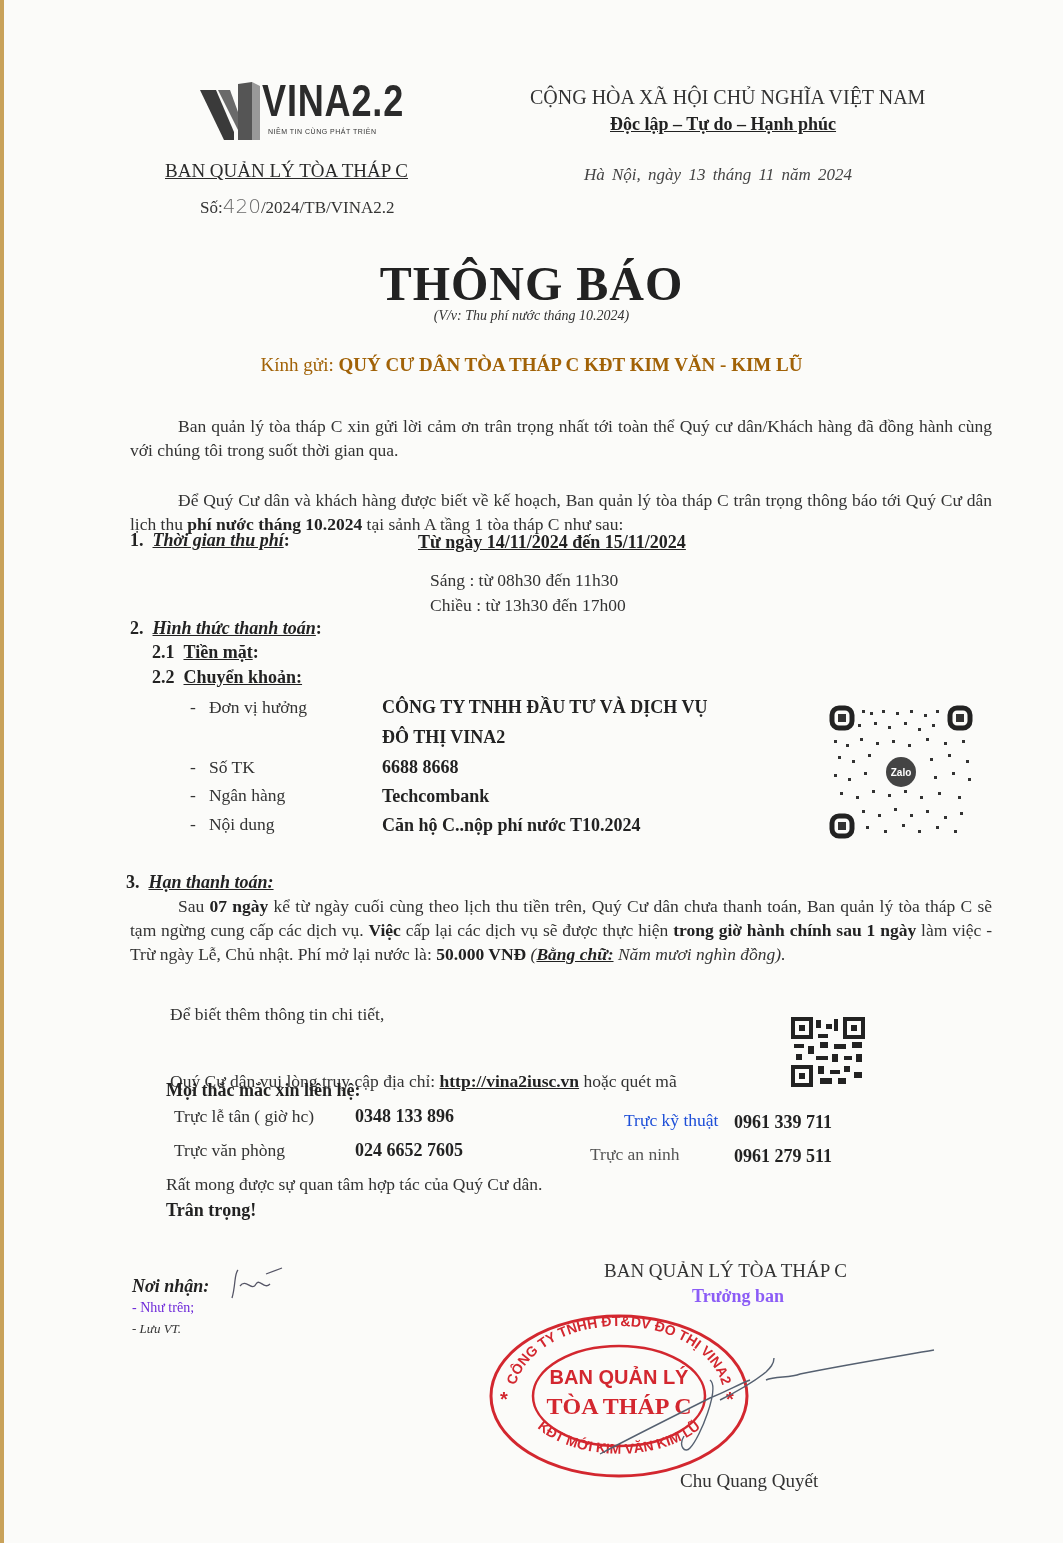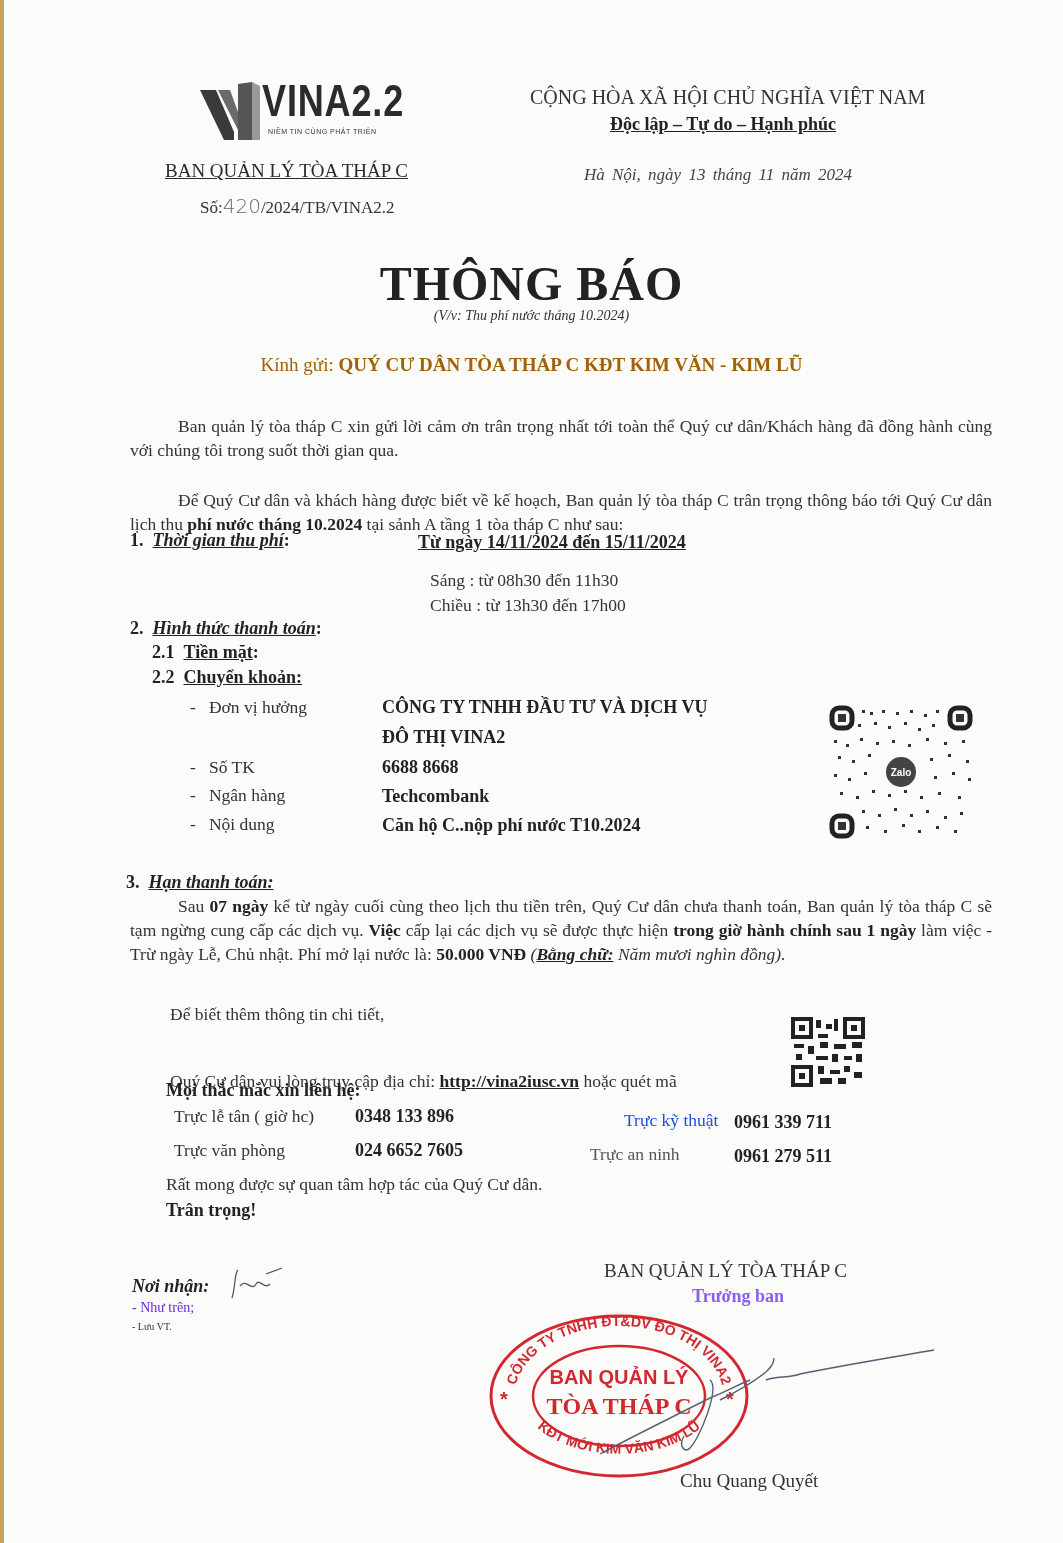--- a/index.html
+++ b/index.html
@@ -209,21 +209,21 @@
 <div class="abs sec" style="left:734px; top:1146px;">0961 279 511</div>
 
 <div class="abs val" style="left:166px; top:1174px;">Rất mong được sự quan tâm hợp tác của Quý Cư dân.</div>
 <div class="abs sec" style="left:166px; top:1200px;">Trân trọng!</div>
 
 <div class="abs" style="left:132px; top:1276px; font-size:18px; font-weight:bold; font-style:italic;">Nơi nhận:</div>
 <svg class="abs" style="left:226px; top:1264px;" width="60" height="40">
     <path d="M6 34 C10 20,8 10,12 6 M14 22 C20 14,26 28,30 20 C34 14,38 26,44 20 M40 10 L56 4" stroke="#556" stroke-width="1.3" fill="none"></path>
   </svg>
 <div class="abs" style="left:132px; top:1300px; font-size:14px; color:#6d28d9;">- Như trên;</div>
-<div class="abs" style="left:132px; top:1321px; font-size:10px; color:#333;">- Lưu VT.</div>
+<div class="abs" style="left:132px; top:1321px; font-size:13px; color:#333;font-style:italic;">- Lưu VT.</div>
 
 <div class="abs" style="left:604px; top:1260px; font-size:19px; color:#333;">BAN QUẢN LÝ TÒA THÁP C</div>
 <div class="abs" style="left:692px; top:1286px; font-size:18px; font-weight:bold; color:#8b5cf6;">Trưởng ban</div>
 
 <svg class="abs stamp" viewBox="0 0 270 170">
   <defs>
     <path id="arcTop" d="M30 88 A105 72 0 0 1 240 88"></path>
     <path id="arcBot" d="M42 104 A98 58 0 0 0 228 104"></path>
   </defs>
   <ellipse cx="135" cy="86" rx="128" ry="80" fill="none" stroke="#d3272f" stroke-width="3"></ellipse>

